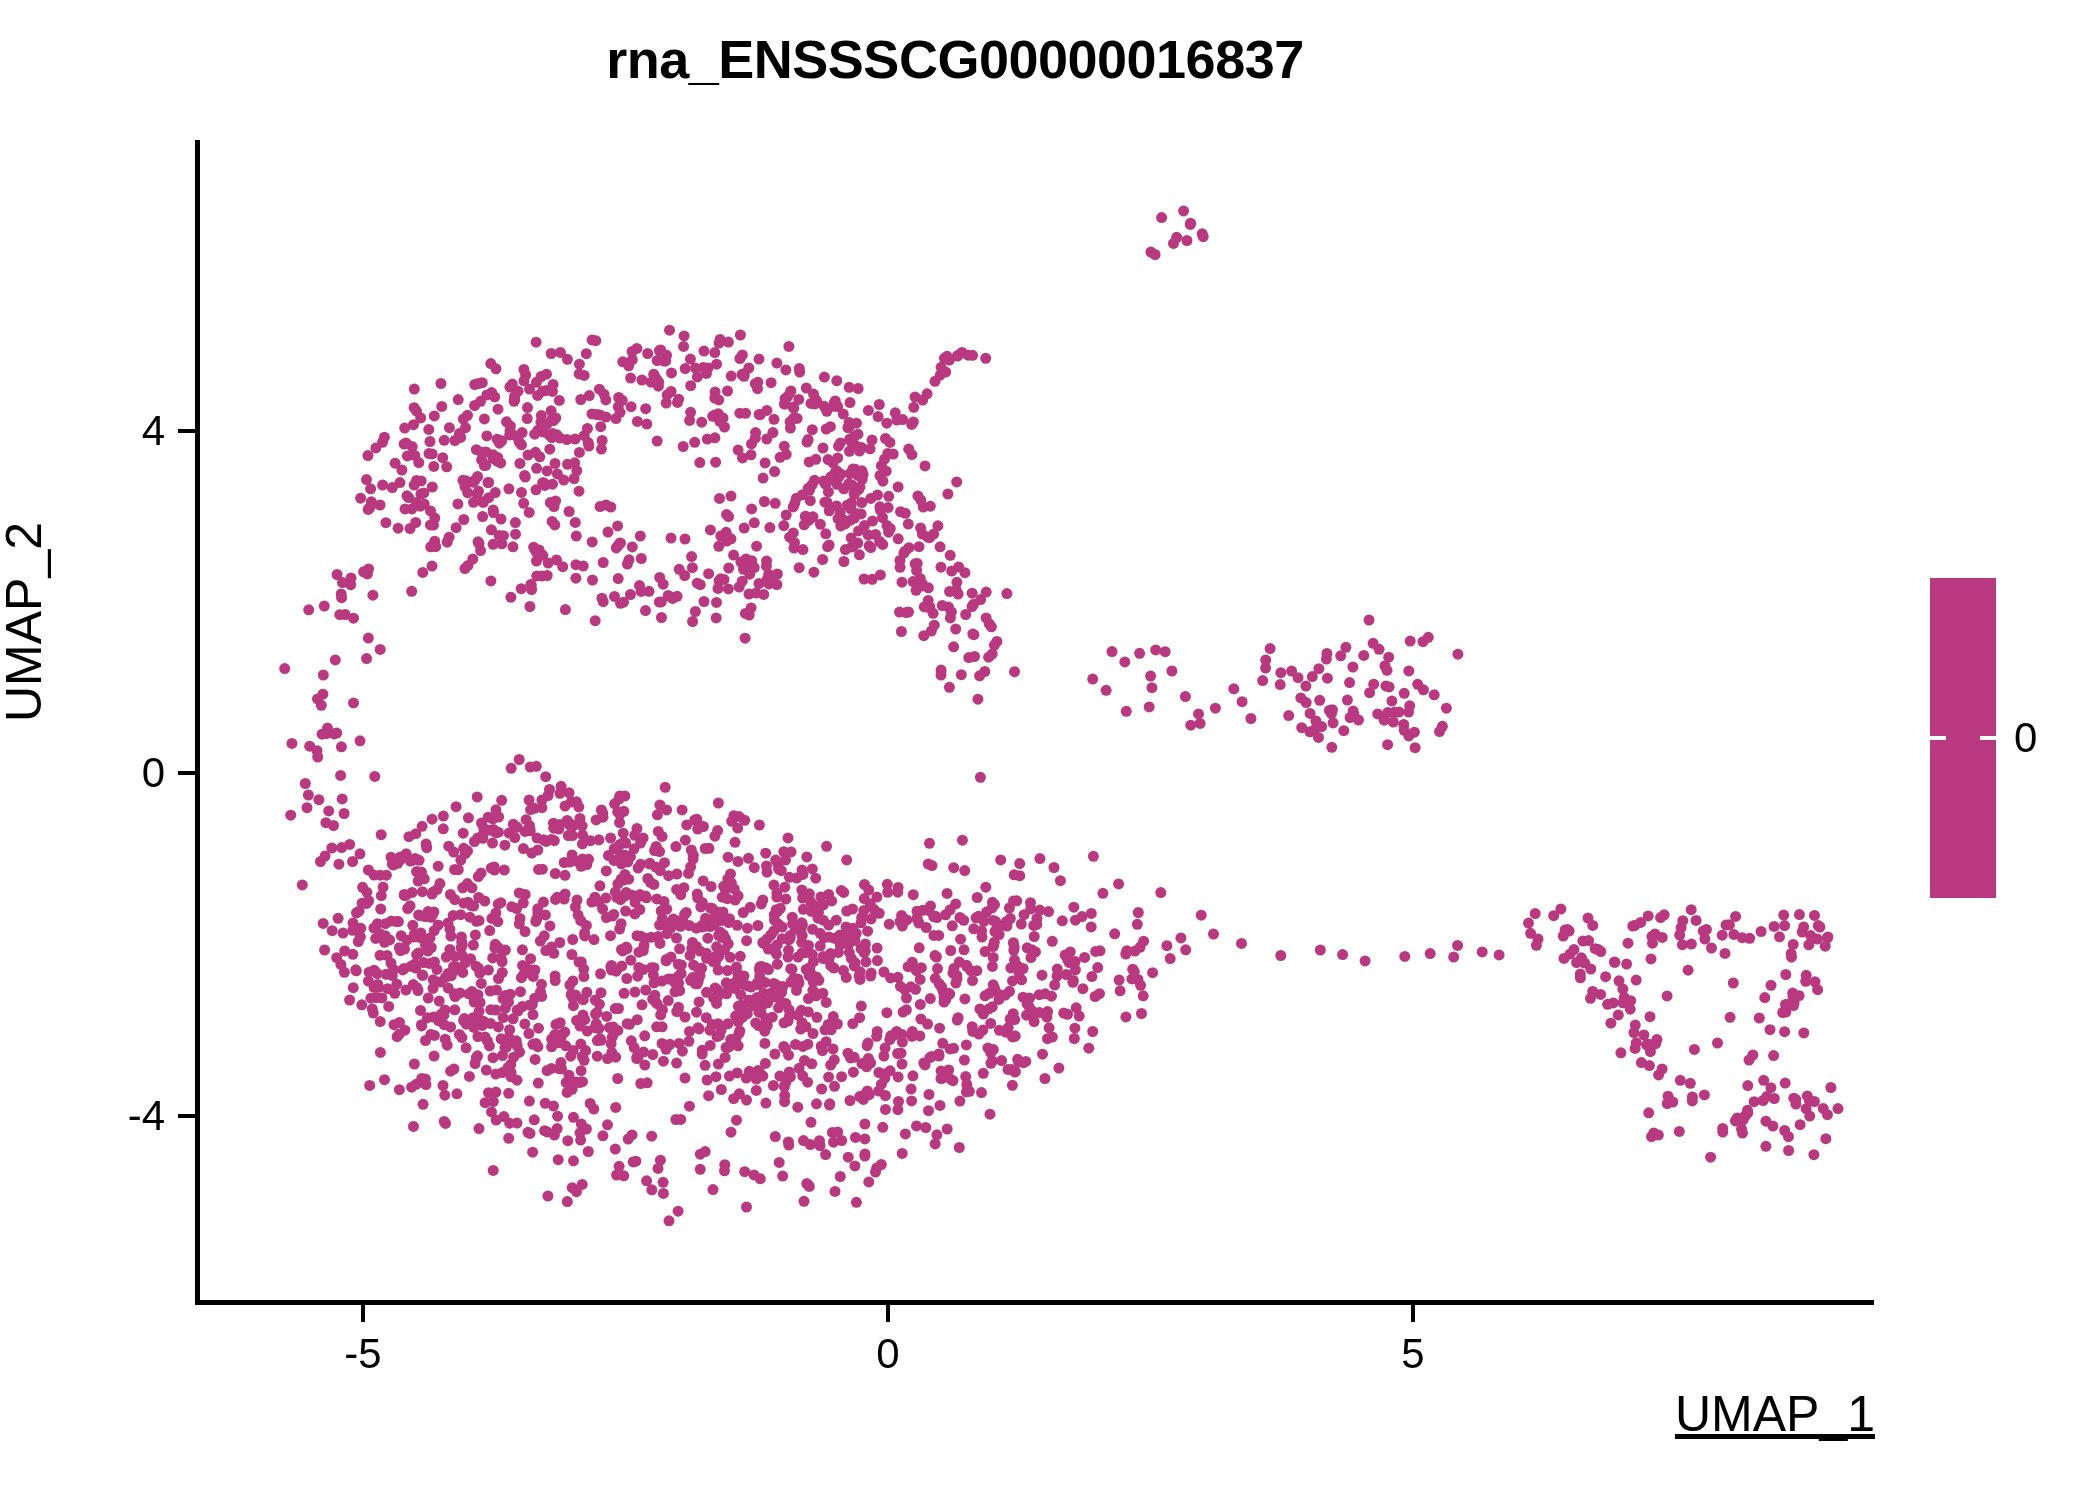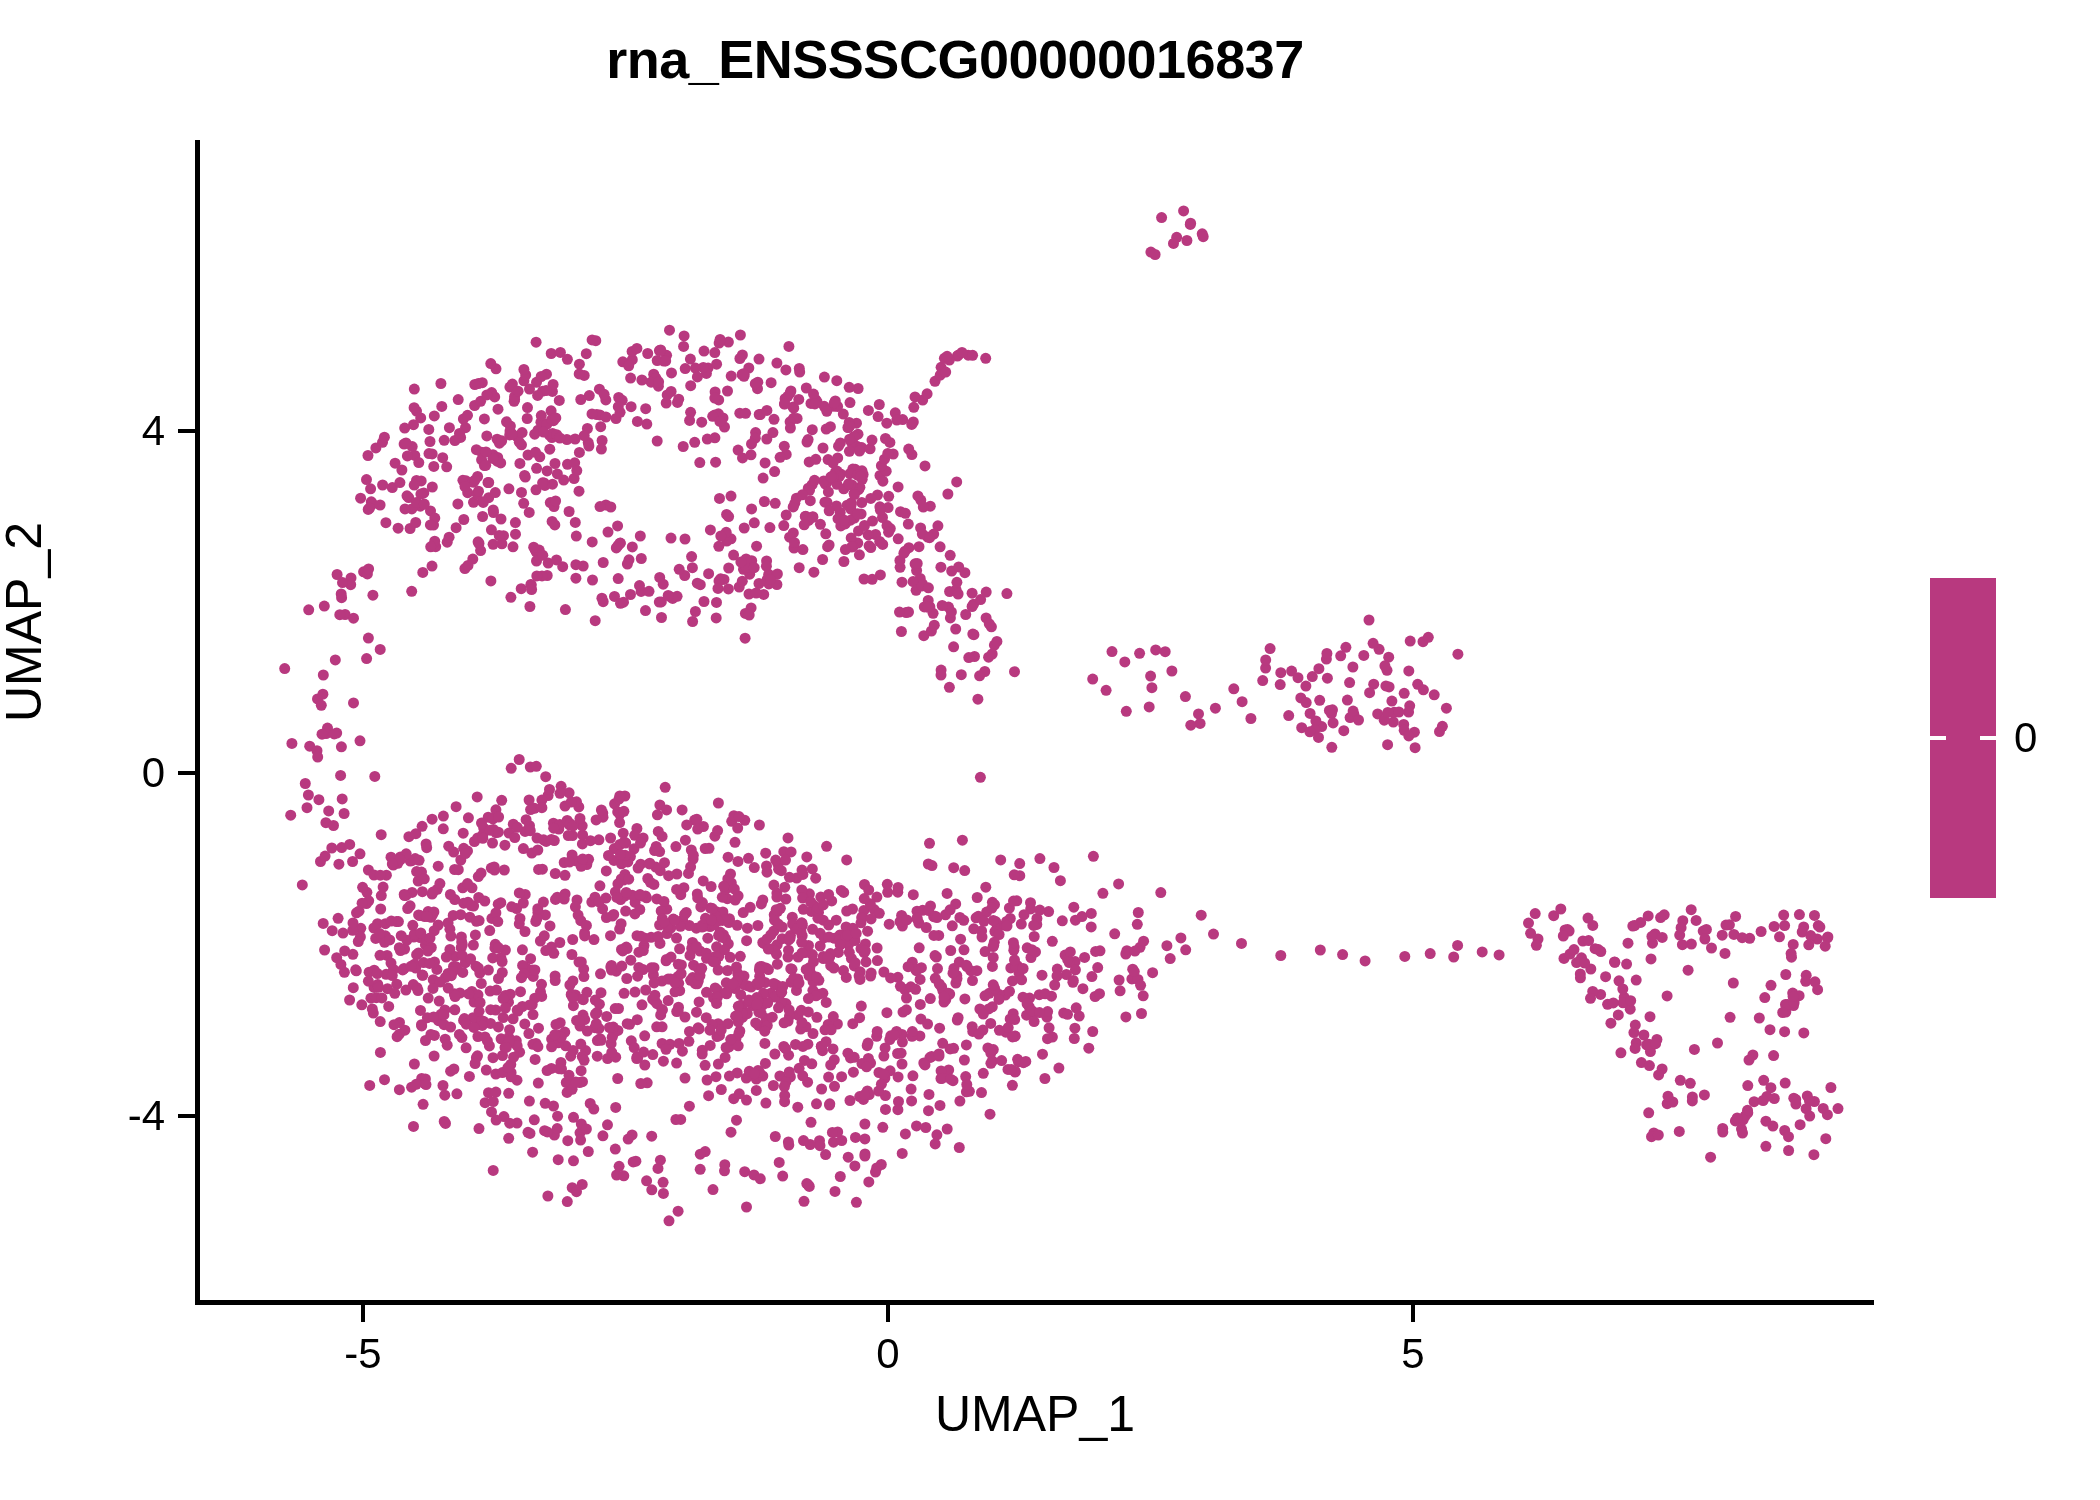--- a/index.html
+++ b/index.html
@@ -102,24 +102,25 @@
     font-size: 50px;
     color: #000000;
     white-space: nowrap;
     font-family: "Liberation Sans", sans-serif;
   }
   #x-axis-title {
     position: absolute;
     left: 195px;
     top: 1385px;
     width: 1680px;
-    text-align: center;
+    text-align: right;
     font-size: 50px;
     color: #000000;
     font-family: "Liberation Sans", sans-serif;
+    text-decoration: underline;
   }
   #legend {
     position: absolute;
     left: 1930px;
     top: 578px;
     width: 160px;
     height: 330px;
   }
   #legend-bar {
     position: absolute;

